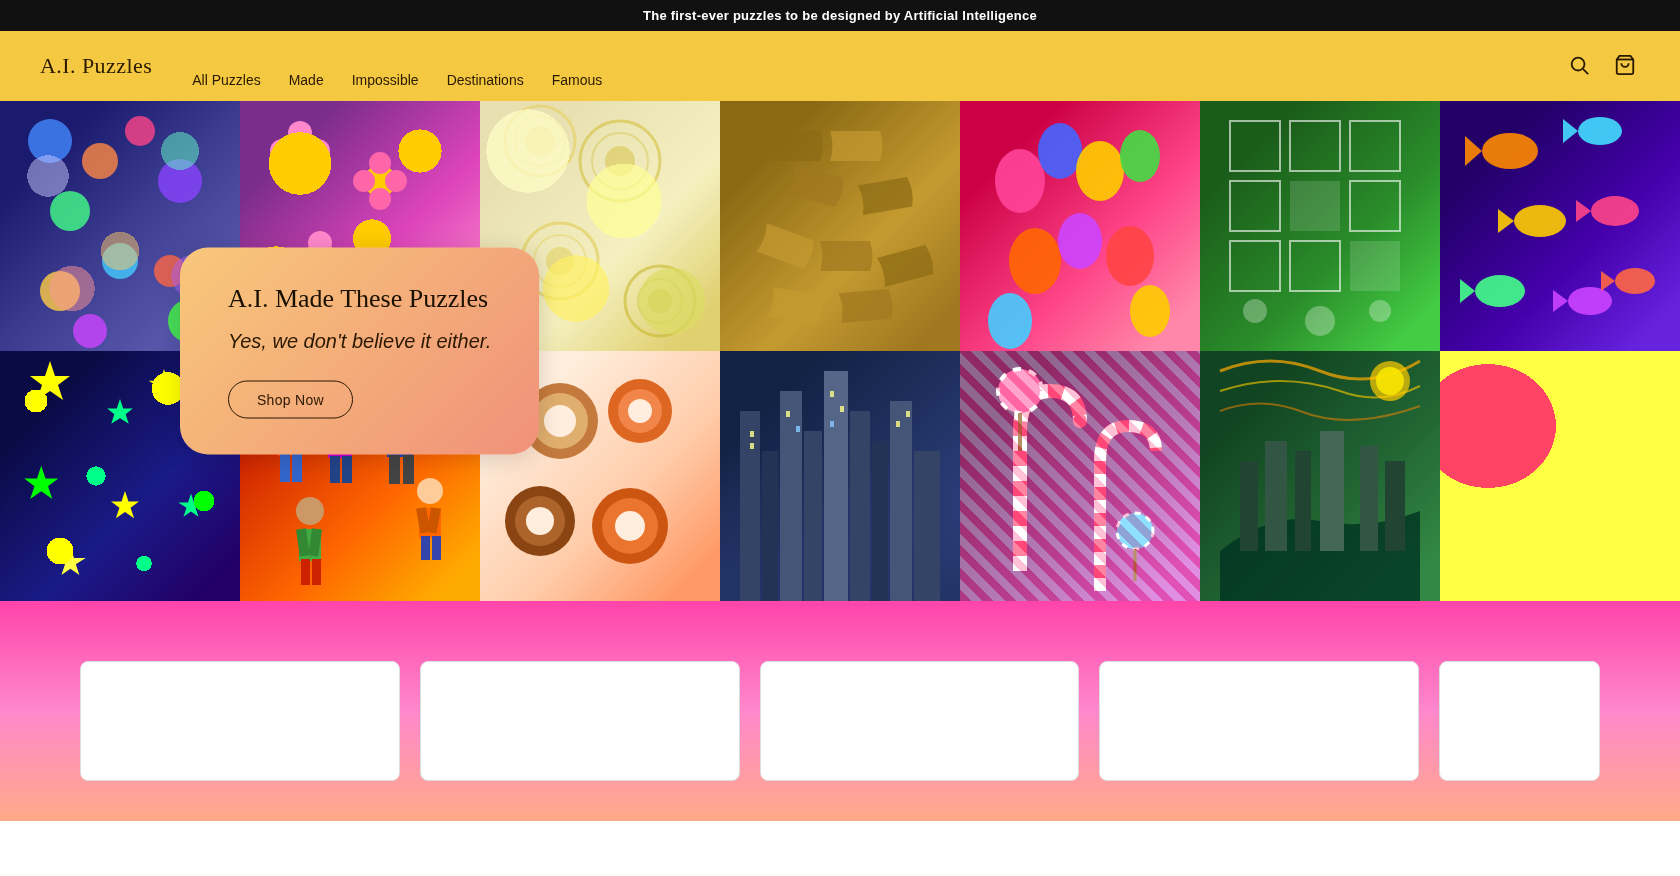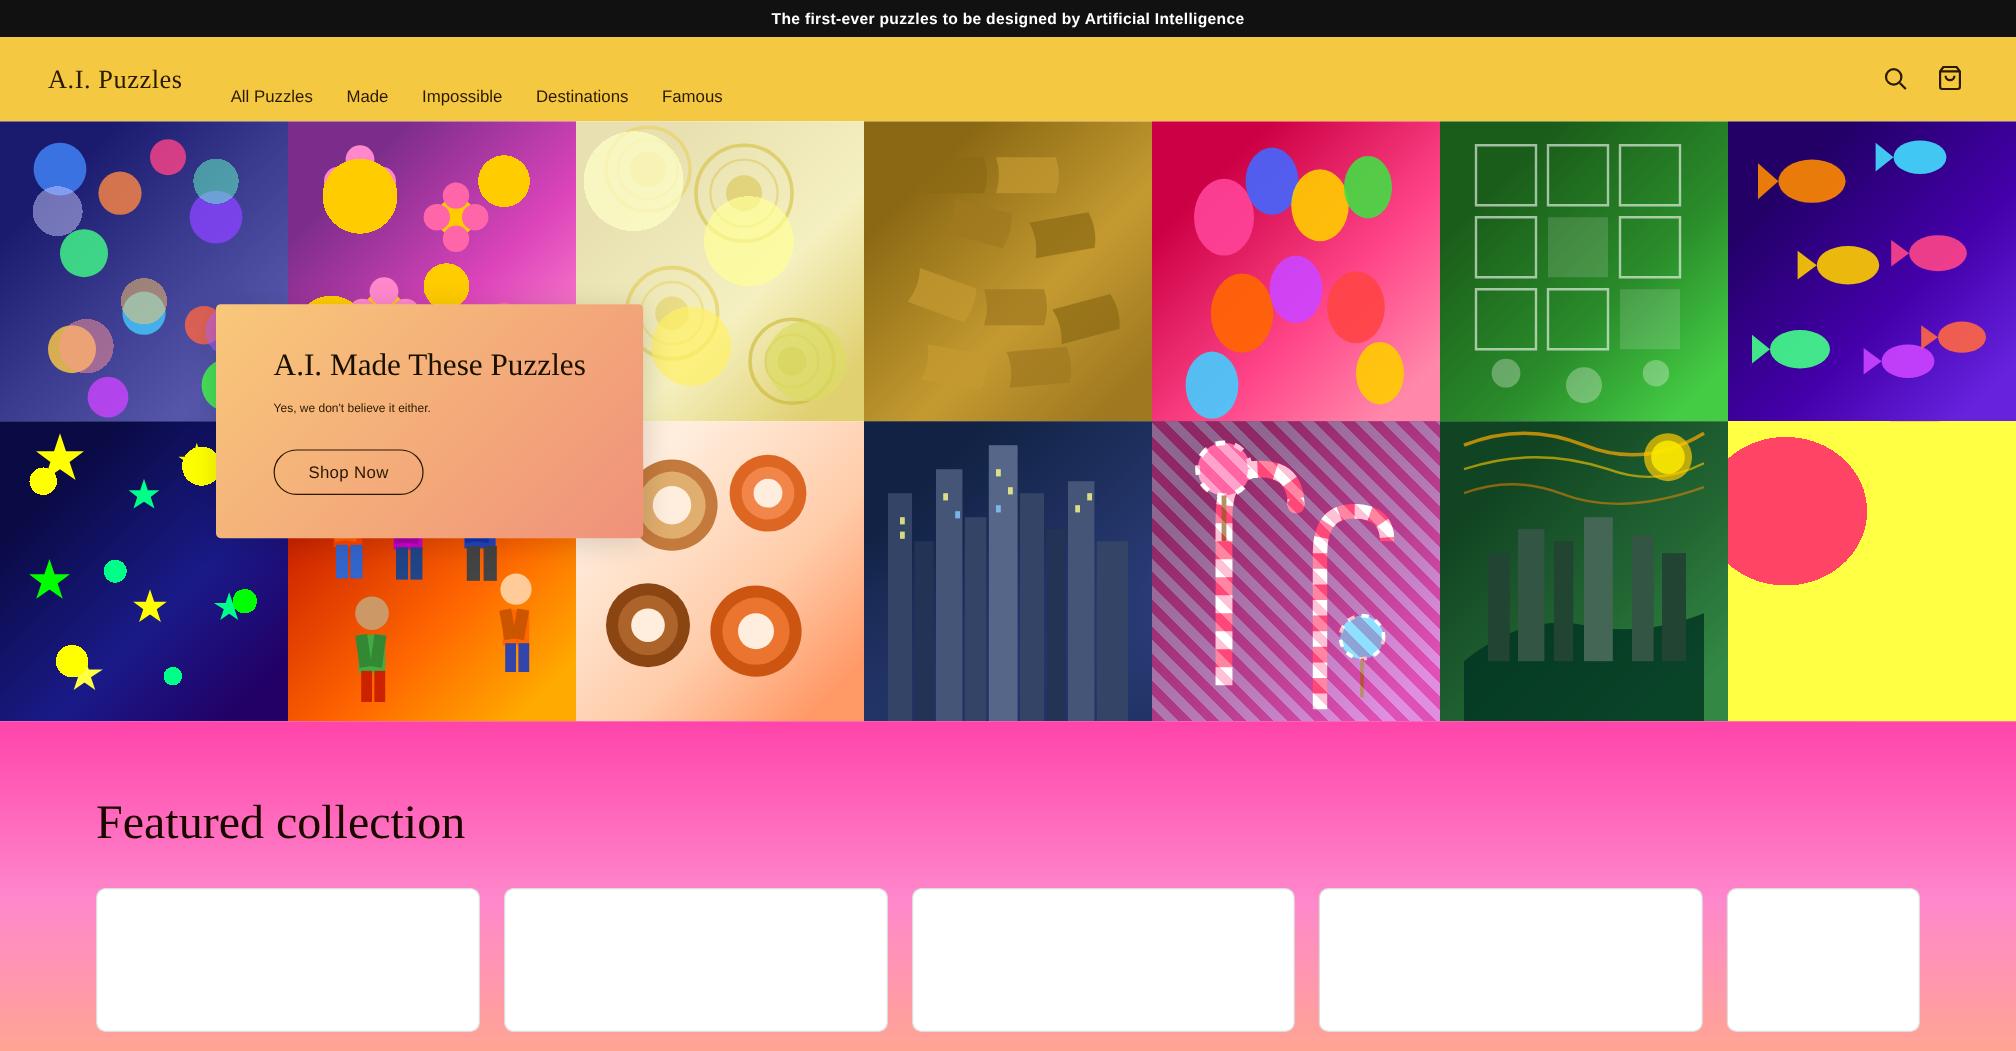--- a/index.html
+++ b/index.html
@@ -149,37 +149,38 @@
                   radial-gradient(ellipse at 30% 75%, #ff4466 18%, #ffff44 18%);
     }
 
     
     #hero-card {
       position: absolute;
       top: 50%;
       left: 180px;
       transform: translateY(-50%);
       background: linear-gradient(135deg, #f8c87a 0%, #f0917a 100%);
-      border-radius: 4px;
+      border-radius: 28px;
       padding: 36px 48px;
       max-width: 380px;
       box-shadow: 0 4px 24px rgba(0,0,0,0.15);
     }
     #hero-title {
       font-family: Georgia, serif;
       font-size: 26px;
       color: #1a1000;
       margin-bottom: 16px;
       font-weight: normal;
     }
     #hero-subtitle {
       font-family: Arial, sans-serif;
-      font-size: 10px;
+      font-size: 20px;
       color: #2a1800;
       margin-bottom: 28px;
+      font-style: italic;
     }
     #shop-now-btn {
       display: inline-block;
       border: 1.5px solid #2a1800;
       border-radius: 999px;
       padding: 10px 28px;
       font-family: Arial, sans-serif;
       font-size: 14px;
       color: #2a1800;
       background: transparent;
@@ -591,21 +592,20 @@
   </div>
 
   <div id="hero-card">
     <h1 id="hero-title">A.I. Made These Puzzles</h1>
     <p id="hero-subtitle">Yes, we don't believe it either.</p>
     <button id="shop-now-btn">Shop Now</button>
   </div>
 </section>
 
 <div id="below-hero">
-  <h2 id="featured-title">Featured collection</h2>
   <div id="product-row">
     <div class="product-card"></div>
     <div class="product-card"></div>
     <div class="product-card"></div>
     <div class="product-card"></div>
     <div class="product-card"></div>
   </div>
 </div>
 
 </body></html>

